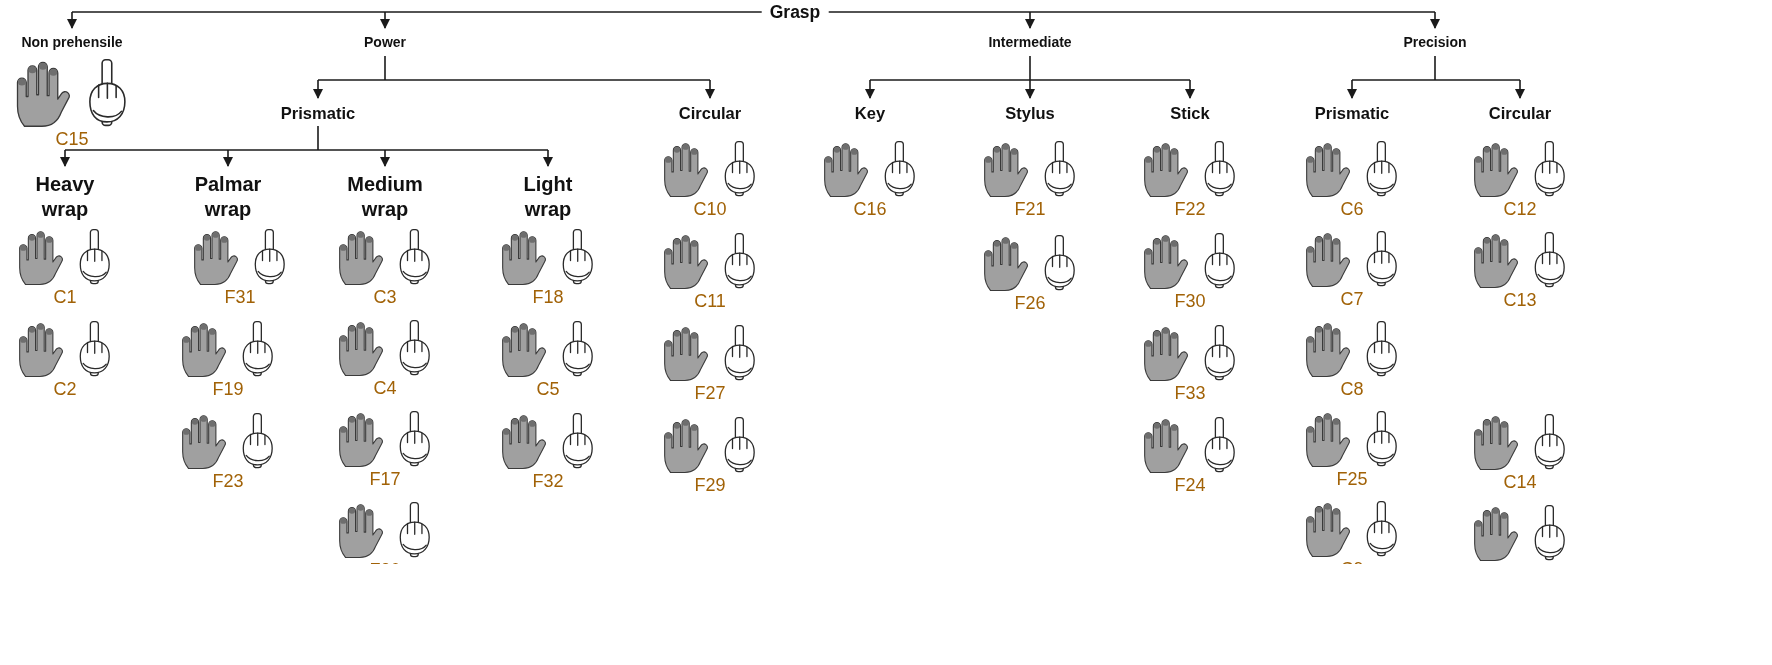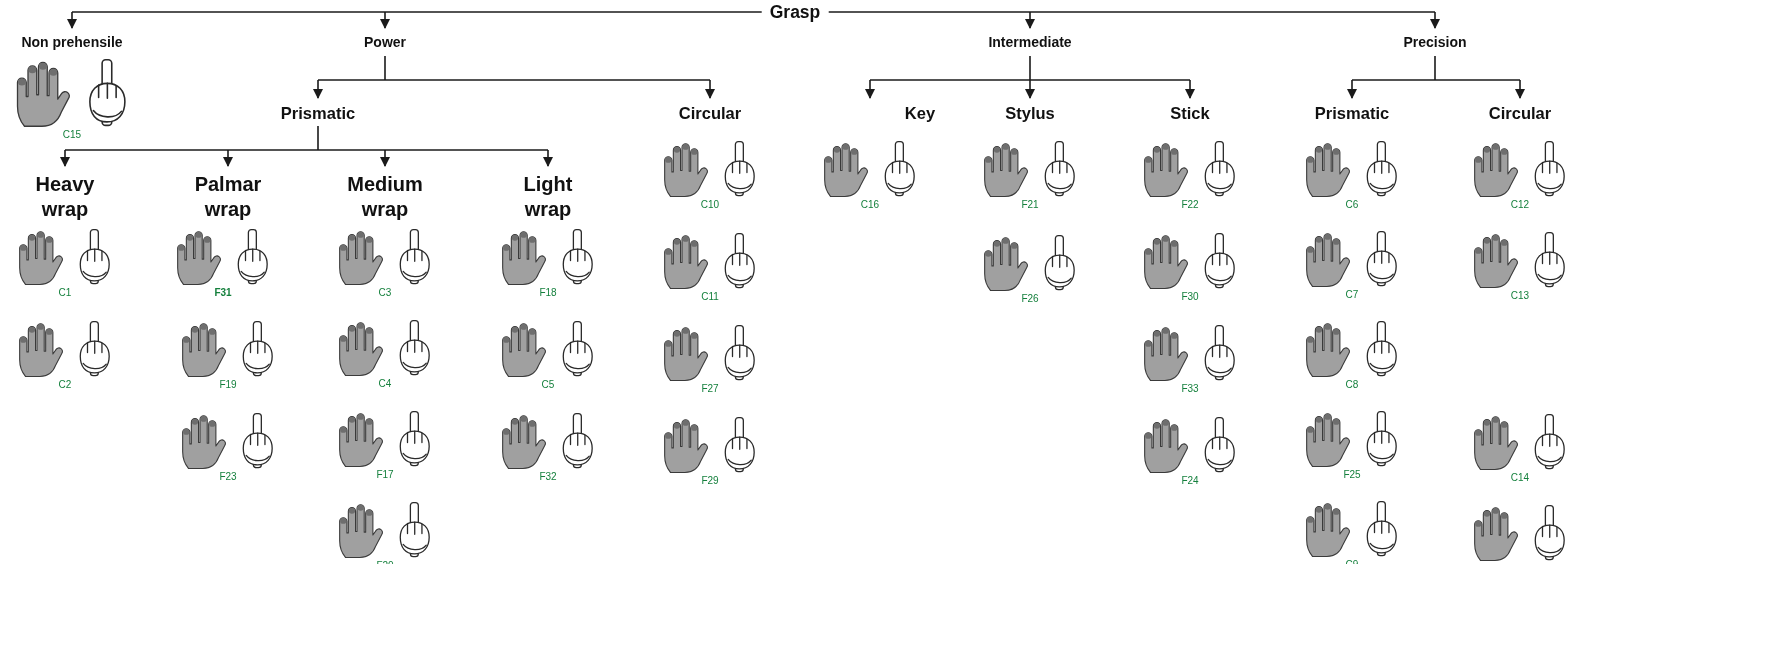--- a/index.html
+++ b/index.html
@@ -10,21 +10,21 @@
   .nlabel{position:absolute;transform:translateX(-50%);z-index:2;font-weight:700;
           white-space:nowrap;text-align:center;color:#111;}
   .lv1{font-size:14px;}
   .lv2{font-size:16.5px;}
   .lv3{font-size:20px;width:84px;white-space:normal;line-height:1.25;}
   .root{transform:translate(-50%,-50%);background:#fff;padding:0 8px;font-size:17.5px;z-index:3;}
   .item{position:absolute;transform:translateX(-50%);width:134px;text-align:center;z-index:2;}
   .hands{display:flex;justify-content:center;align-items:flex-end;gap:5px;}
   .hand{width:52px;height:58px;display:block;}
   .item.big .hand{width:63px;height:70px;}
-  .code{font-size:10px;margin-top:1px;color:#15803d;}
+  .code{font-size:18px;margin-top:1px;color:#a16207;}
   .defs-svg{position:absolute;width:0;height:0;overflow:hidden;}
 </style>
 </head>
 <body>
 
 <div id="diagram">
 
   <svg id="connectors" width="1772" height="665" aria-hidden="true">
     <defs>
       <marker id="arrow" viewBox="0 0 10 10" refX="9" refY="5" markerWidth="10" markerHeight="10" markerUnits="userSpaceOnUse" orient="auto">
@@ -110,21 +110,21 @@
         <svg class="hand" viewBox="0 0 72 80">
           <use href="#sym-contact-hand"></use>
         </svg>
         <svg class="hand" viewBox="0 0 72 80">
           <use href="#sym-grasp-hand"></use>
         </svg>
       </div>
       <div class="code">C2</div>
     </div>
     <div class="nlabel lv3" style="left: 228px; top: 172px;">Palmar wrap</div>
-    <div class="item" style="left: 223px; top: 228px; font-weight: bold;">
+    <div class="item" style="left: 240px; top: 228px;">
       <div class="hands">
         <svg class="hand" viewBox="0 0 72 80">
           <use href="#sym-contact-hand"></use>
         </svg>
         <svg class="hand" viewBox="0 0 72 80">
           <use href="#sym-grasp-hand"></use>
         </svg>
       </div>
       <div class="code">F31</div>
     </div>
@@ -268,21 +268,21 @@
         <svg class="hand" viewBox="0 0 72 80">
           <use href="#sym-contact-hand"></use>
         </svg>
         <svg class="hand" viewBox="0 0 72 80">
           <use href="#sym-grasp-hand"></use>
         </svg>
       </div>
       <div class="code">F29</div>
     </div>
     <div class="nlabel lv1" style="left: 1030px; top: 34px;">Intermediate</div>
-    <div class="nlabel lv2" style="left: 920px; top: 104px;">Key</div>
+    <div class="nlabel lv2" style="left: 870px; top: 104px;">Key</div>
     <div class="item" style="left: 870px; top: 140px;">
       <div class="hands">
         <svg class="hand" viewBox="0 0 72 80">
           <use href="#sym-contact-hand"></use>
         </svg>
         <svg class="hand" viewBox="0 0 72 80">
           <use href="#sym-grasp-hand"></use>
         </svg>
       </div>
       <div class="code">C16</div>

